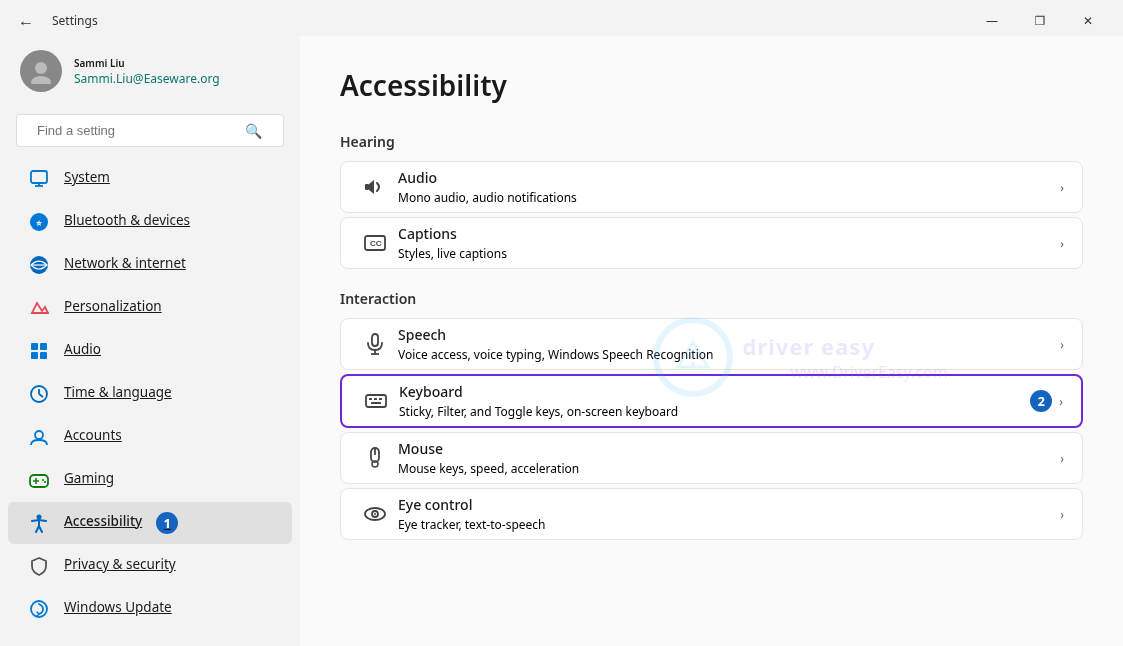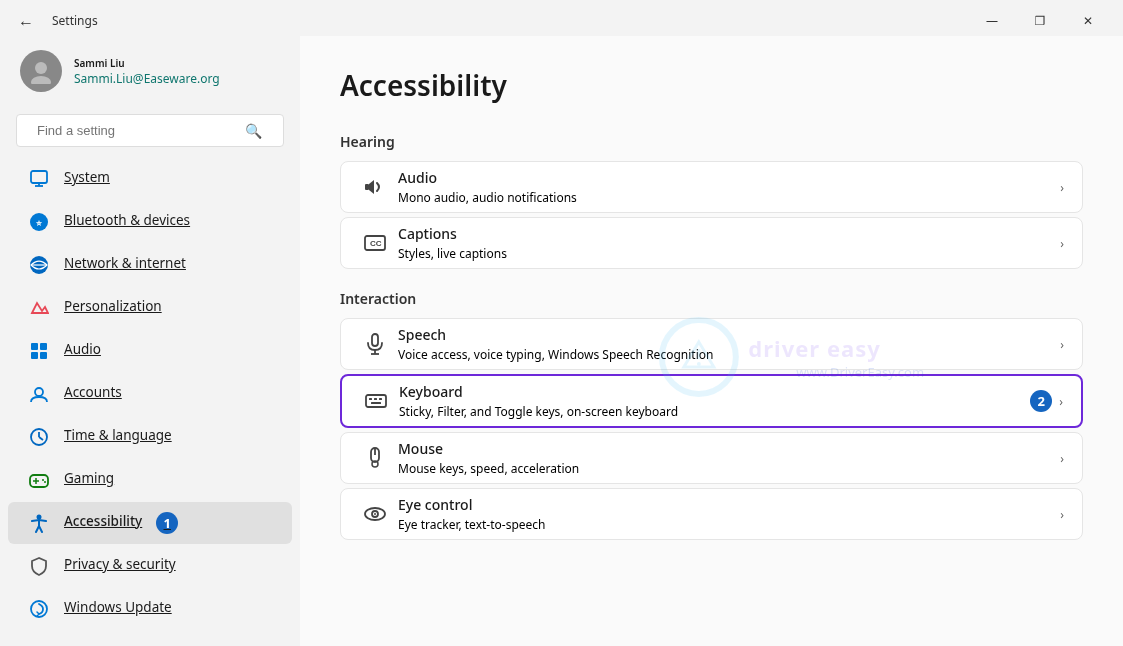--- a/index.html
+++ b/index.html
@@ -354,36 +354,36 @@
             <rect x="2" y="11" width="7" height="7" rx="1" fill="#0078d4"></rect>
             <rect x="11" y="11" width="7" height="7" rx="1" fill="#0078d4"></rect>
           </svg>
         </div>
         <span>Audio</span>
       </div>
 
       <div class="nav-item">
         <div class="nav-icon">
           <svg width="20" height="20" viewBox="0 0 20 20" fill="none">
-            <circle cx="10" cy="8" r="4" stroke="#0078d4" stroke-width="1.8" fill="none"></circle>
-            <path d="M2 18 Q2 13 10 13 Q18 13 18 18" stroke="#0078d4" stroke-width="1.8" fill="none"></path>
-          </svg>
-        </div>
-        <span>Accounts</span>
-      </div>
-
-      <div class="nav-item">
-        <div class="nav-icon">
-          <svg width="20" height="20" viewBox="0 0 20 20" fill="none">
             <circle cx="10" cy="10" r="8" stroke="#0067c0" stroke-width="1.8" fill="none"></circle>
             <line x1="10" y1="5" x2="10" y2="10" stroke="#0067c0" stroke-width="1.8"></line>
             <line x1="10" y1="10" x2="14" y2="13" stroke="#0067c0" stroke-width="1.8"></line>
           </svg>
         </div>
         <span>Time &amp; language</span>
+      </div>
+
+      <div class="nav-item">
+        <div class="nav-icon">
+          <svg width="20" height="20" viewBox="0 0 20 20" fill="none">
+            <circle cx="10" cy="8" r="4" stroke="#0078d4" stroke-width="1.8" fill="none"></circle>
+            <path d="M2 18 Q2 13 10 13 Q18 13 18 18" stroke="#0078d4" stroke-width="1.8" fill="none"></path>
+          </svg>
+        </div>
+        <span>Accounts</span>
       </div>
 
       <div class="nav-item">
         <div class="nav-icon">
           <svg width="22" height="20" viewBox="0 0 22 20" fill="none">
             <rect x="2" y="5" width="18" height="12" rx="4" stroke="#107c10" stroke-width="1.8" fill="none"></rect>
             <line x1="8" y1="8" x2="8" y2="14" stroke="#107c10" stroke-width="1.5"></line>
             <line x1="5" y1="11" x2="11" y2="11" stroke="#107c10" stroke-width="1.5"></line>
             <circle cx="15" cy="10" r="1" fill="#107c10"></circle>
             <circle cx="17" cy="12" r="1" fill="#107c10"></circle>
@@ -539,19 +539,19 @@
       <div style="display:flex;align-items:center;gap:10px;">
         <div style="width:80px;height:80px;border-radius:50%;border:6px solid #4fc3f7;display:flex;align-items:center;justify-content:center;">
           <svg width="40" height="40" viewBox="0 0 40 40">
             <polygon points="20,5 35,30 5,30" stroke="#4fc3f7" stroke-width="3" fill="none"></polygon>
             <line x1="20" y1="12" x2="20" y2="22" stroke="#4fc3f7" stroke-width="3"></line>
             <circle cx="20" cy="27" r="2" fill="#4fc3f7"></circle>
           </svg>
         </div>
         <div>
           <div style="font-size:22px;color:#8b5cf6;font-weight:bold;letter-spacing:1px;">driver easy</div>
-          <div style="font-size:13px;color:#1d4ed8;margin-left:48px;">www.DriverEasy.com</div>
+          <div style="font-size:16px;color:#8b5cf6;margin-left:48px;">www.DriverEasy.com</div>
         </div>
       </div>
     </div>
   </div>
 
 </div>
 
 </body></html>

